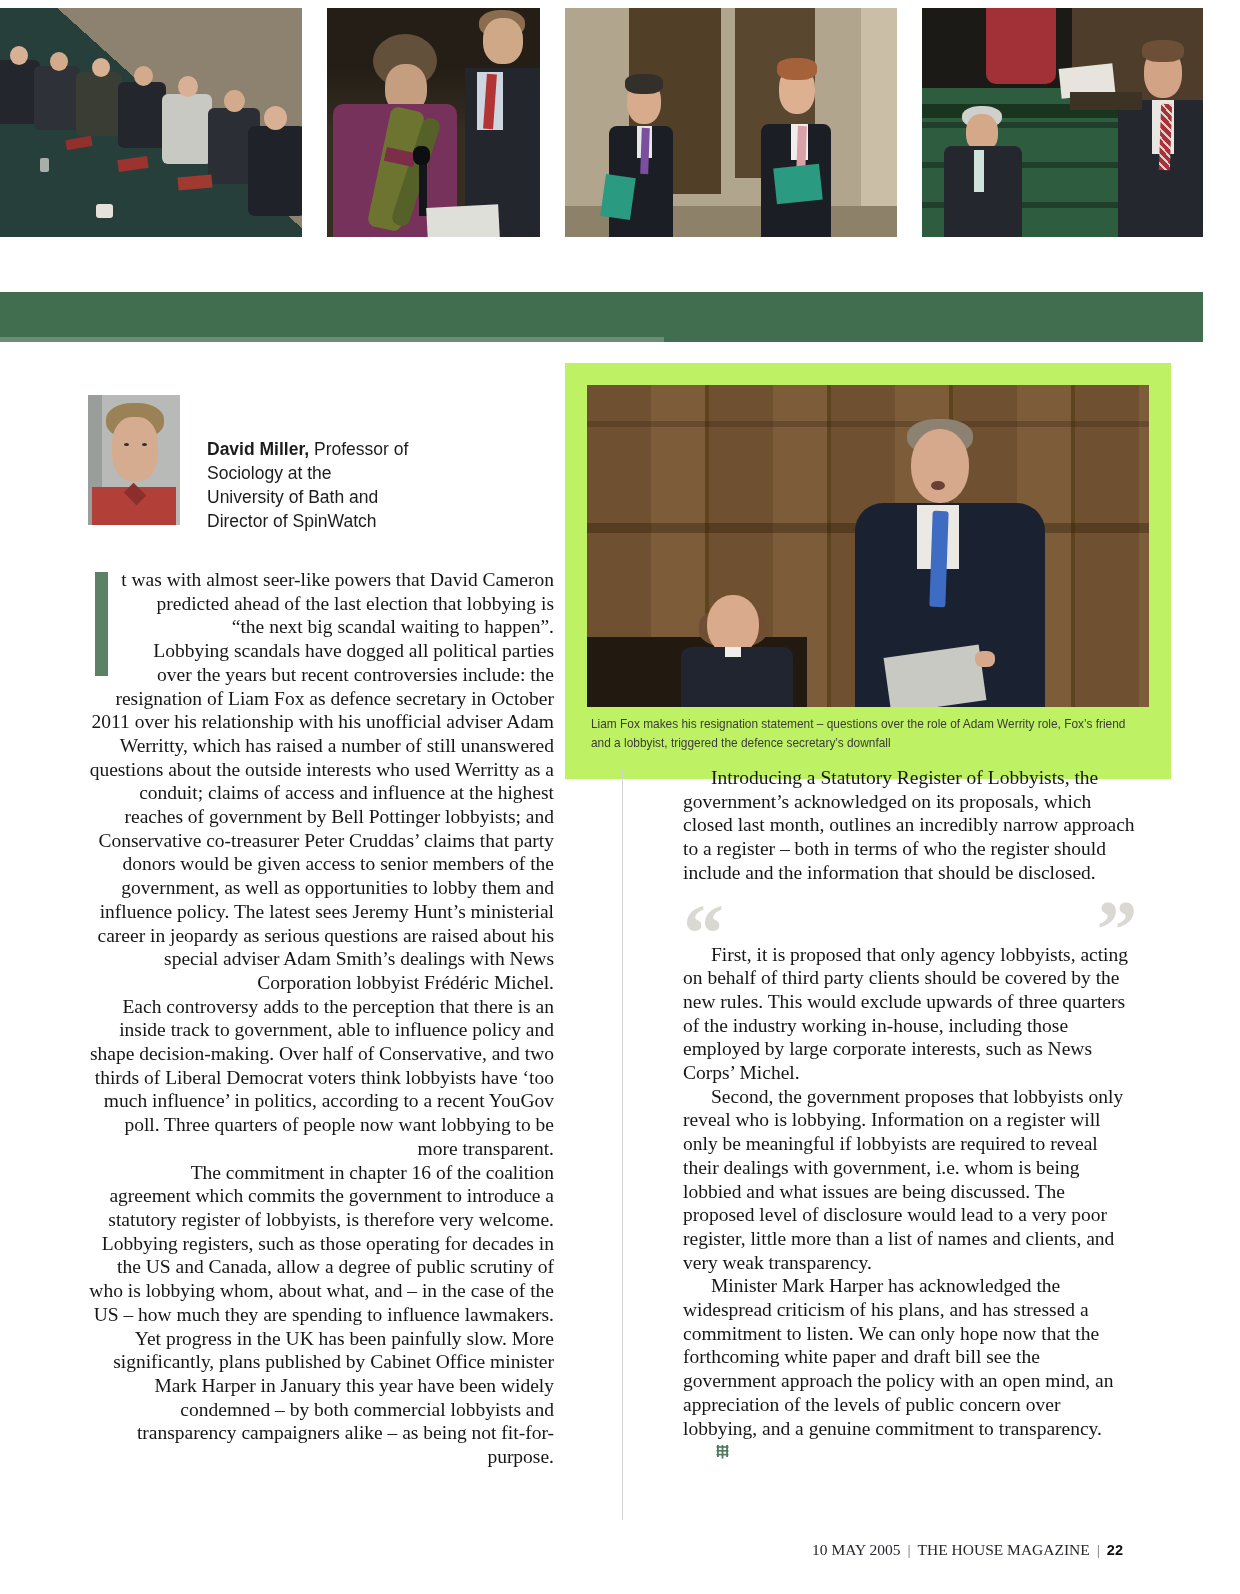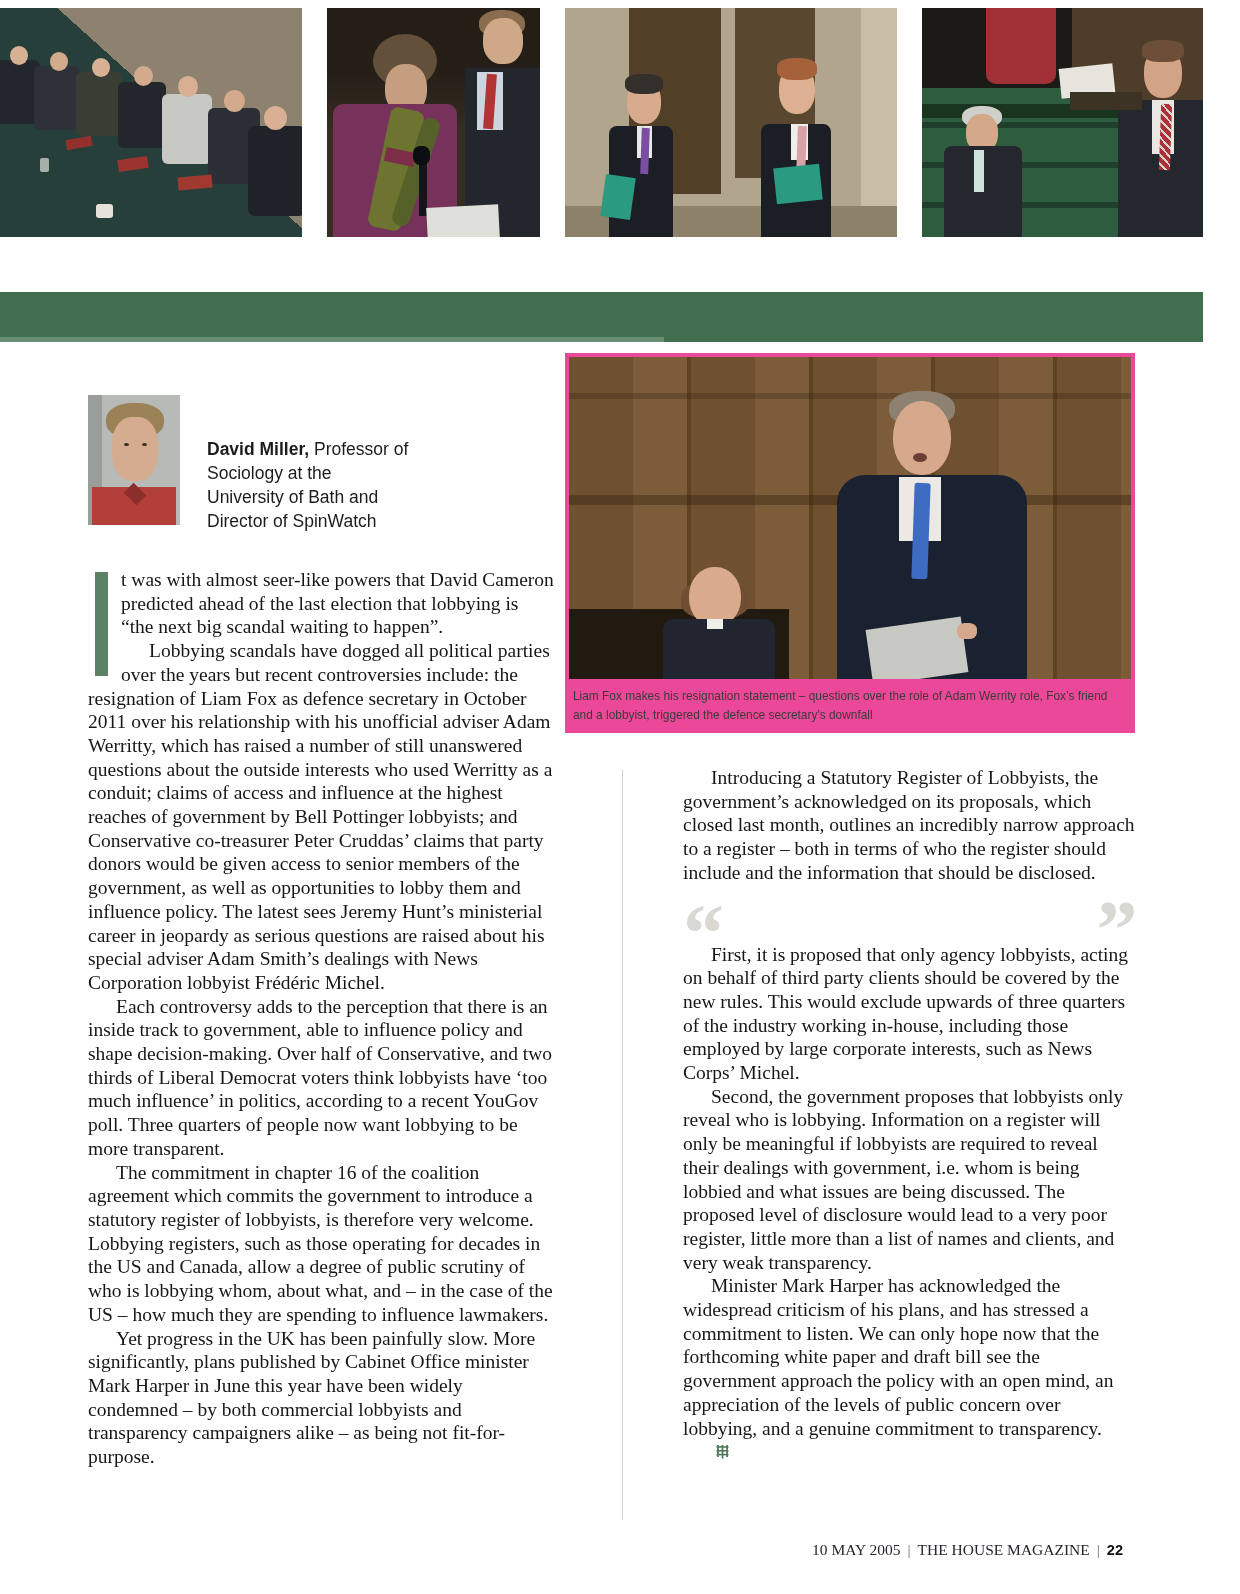--- a/index.html
+++ b/index.html
@@ -17,26 +17,26 @@
   
   .author-photo{position:absolute;left:88px;top:395px;width:92px;height:130px;overflow:hidden;background:#b7bab6;}
   .author-photo *{position:absolute;}
   .author-bio{position:absolute;left:207px;top:419px;width:205px;
       font-family:"Liberation Sans","DejaVu Sans",sans-serif;font-size:17.5px;line-height:24px;color:#1c1c1c;}
   .author-bio strong{font-weight:700;}
 
   
   .col p{margin:0;font-size:19.5px;line-height:23.7px;text-indent:28px;}
   .col p.first{text-indent:0;}
-  .left-col{position:absolute;left:88px;top:568px;width:466px;}
+  .left-col{position:absolute;left:88px;top:568px;width:466px;text-align:right;}
   .right-col{position:absolute;left:683px;top:766px;width:452px;}
   .dropbar{float:left;width:13px;height:104px;background:#5b8167;margin:4px 13px 4px 7px;}
 
   
-  .photo-panel{position:absolute;left:565px;top:353px;width:570px;background:#ec4899;padding:0;}
+  .photo-panel{position:absolute;left:565px;top:363px;width:570px;background:#bef264;padding:18px;}
   .fox-photo{position:relative;margin:4px 4px 0 4px;width:562px;height:322px;overflow:hidden;}
   .fox-photo *{position:absolute;}
   .caption{padding:7px 8px 9px 8px;font-family:"Liberation Sans","DejaVu Sans",sans-serif;
       font-size:13.5px;line-height:19px;color:#3b3b38;}
   .caption-inner{display:block;width:113.5%;transform:scaleX(.88);transform-origin:0 0;}
 
   .v-sep{position:absolute;left:622px;top:770px;width:1px;height:750px;background:#d2d2ce;}
 
   
   .quote{position:relative;margin:24px 0 58px 0;font-family:"Liberation Sans","DejaVu Sans",sans-serif;
@@ -149,21 +149,21 @@
     <div style="left:4px;top:92px;width:84px;height:38px;background:#b24038;"></div>
     <div style="left:38px;top:92px;width:18px;height:14px;background:#8c2f2c;transform:rotate(45deg);"></div>
   </div>
   <p class="author-bio"><strong>David Miller,</strong><span> Professor of Sociology at the University of Bath and Director of SpinWatch</span></p>
 
   <div class="left-col col">
     <p class="first"><span class="dropbar"></span><span>t was with almost seer-like powers that David Cameron predicted ahead of the last election that lobbying is “the next big scandal waiting to happen”.</span></p>
     <p>Lobbying scandals have dogged all political parties over the years but recent controversies include: the resignation of Liam Fox as defence secretary in October 2011 over his relationship with his unofficial adviser Adam Werritty, which has raised a number of still unanswered questions about the outside interests who used Werritty as a conduit; claims of access and influence at the highest reaches of government by Bell Pottinger lobbyists; and Conservative co-treasurer Peter Cruddas’ claims that party donors would be given access to senior members of the government, as well as opportunities to lobby them and influence policy. The latest sees Jeremy Hunt’s ministerial career in jeopardy as serious questions are raised about his special adviser Adam Smith’s dealings with News Corporation lobbyist Frédéric Michel.</p>
     <p>Each controversy adds to the perception that there is an inside track to government, able to influence policy and shape decision-making. Over half of Conservative, and two thirds of Liberal Democrat voters think lobbyists have ‘too much influence’ in politics, according to a recent YouGov poll. Three quarters of people now want lobbying to be more transparent.</p>
     <p>The commitment in chapter 16 of the coalition agreement which commits the government to introduce a statutory register of lobbyists, is therefore very welcome. Lobbying registers, such as those operating for decades in the US and Canada, allow a degree of public scrutiny of who is lobbying whom, about what, and – in the case of the US – how much they are spending to influence lawmakers.</p>
-    <p>Yet progress in the UK has been painfully slow. More significantly, plans published by Cabinet Office minister Mark Harper in June this year have been widely condemned – by both commercial lobbyists and transparency campaigners alike – as being not fit-for-purpose.</p>
+    <p>Yet progress in the UK has been painfully slow. More significantly, plans published by Cabinet Office minister Mark Harper in January this year have been widely condemned – by both commercial lobbyists and transparency campaigners alike – as being not fit-for-purpose.</p>
   </div>
 
   <div class="photo-panel">
     <div class="fox-photo" style="background:repeating-linear-gradient(90deg,#6f5131 0 64px,#7d5c3a 64px 118px,#5e431f 118px 122px);">
       <div style="left:0;top:138px;width:562px;height:10px;background:rgba(40,25,10,.35);"></div>
       <div style="left:0;top:36px;width:562px;height:6px;background:rgba(40,25,10,.25);"></div>
       <div style="left:0;top:252px;width:220px;height:70px;background:#221a10;"></div>
       <div style="left:268px;top:118px;width:190px;height:204px;background:#1a2130;border-radius:28px 28px 0 0;"></div>
       <div style="left:330px;top:120px;width:42px;height:64px;background:#ece9e4;"></div>
       <div style="left:344px;top:126px;width:16px;height:96px;background:#3e6cc2;border-radius:3px;transform:rotate(2deg);"></div>

